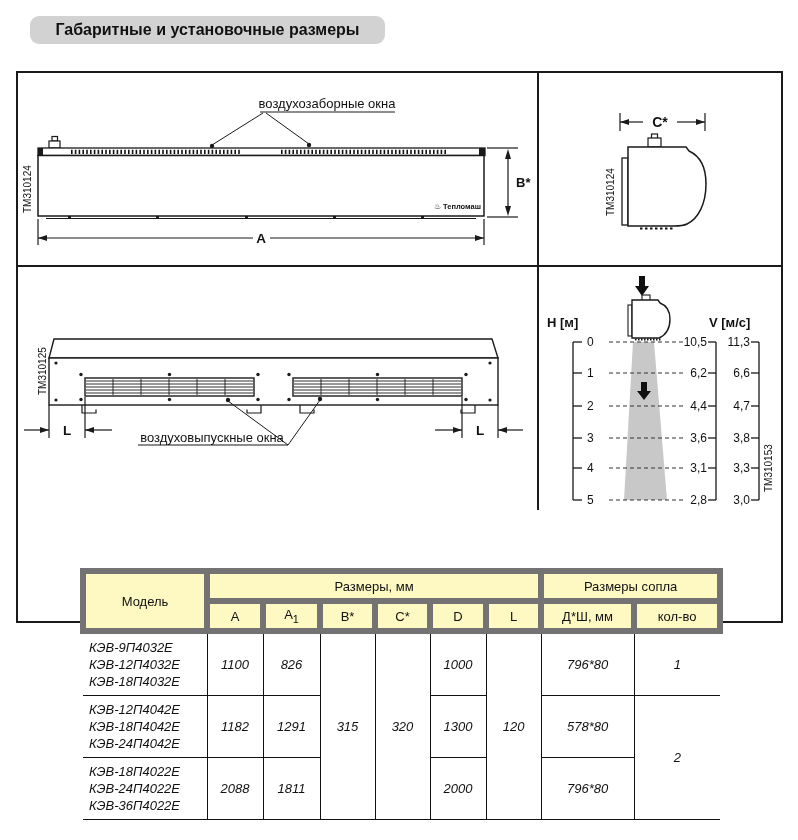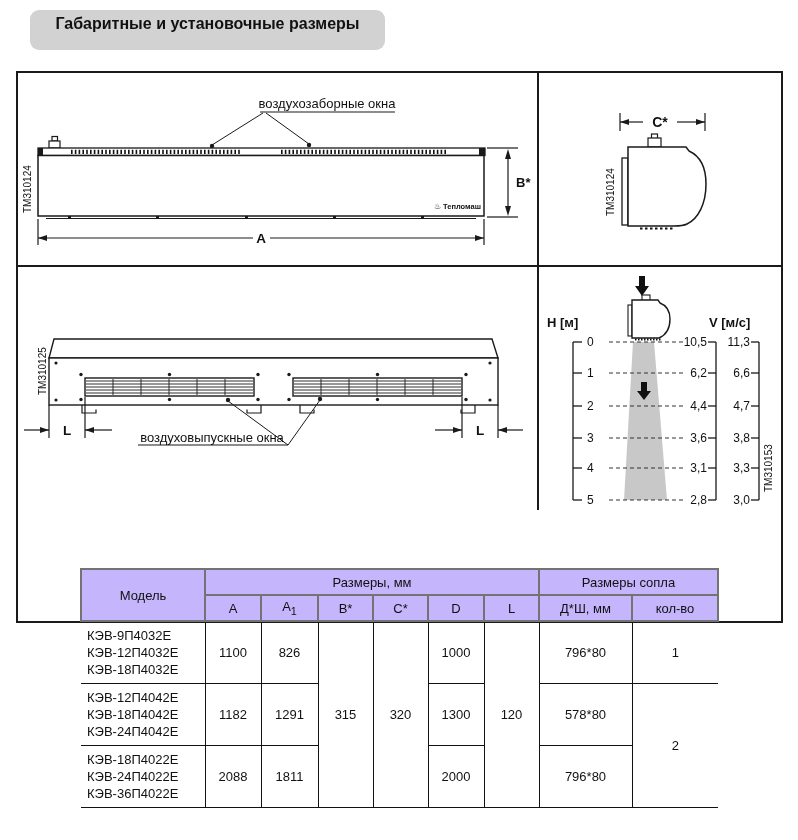--- a/index.html
+++ b/index.html
@@ -1,37 +1,37 @@
 <!DOCTYPE html>
 <html><head>
 <meta charset="utf-8">
 <style>
   html,body{margin:0;padding:0;background:#fff;}
   .page{position:relative;width:798px;height:840px;background:#fff;overflow:hidden;
         font-family:"Liberation Sans",sans-serif;color:#111;}
-  .title-pill{position:absolute;left:30px;top:10px;width:355px;height:40px;line-height:28px;
+  .title-pill{position:absolute;left:30px;top:16px;width:355px;height:28px;line-height:28px;
         background:#d2d2d2;border-radius:9px;font-size:16px;font-weight:bold;text-align:center;}
   .drawing-box{position:absolute;left:16px;top:71px;width:767px;height:552px;
         border:2px solid #1a1a1a;box-sizing:border-box;}
   .v-div{position:absolute;left:519px;top:0;width:2px;height:437px;background:#1a1a1a;}
   .h-div{position:absolute;left:0;top:192px;width:763px;height:2px;background:#1a1a1a;}
   .quad{position:absolute;}
   .q-tl{left:0;top:0;}
   .q-tr{left:521px;top:0;}
   .q-bl{left:0;top:194px;}
   .q-br{left:521px;top:194px;}
   svg text{font-family:"Liberation Sans",sans-serif;fill:#111;}
   .dims-table{position:absolute;left:80px;top:568px;width:637px;border-collapse:collapse;
         table-layout:fixed;font-size:13px;}
-  .dims-table th{background:#c4b5fd;border:2px solid #737373;font-weight:normal;
+  .dims-table th{background:#fef9c3;border:6px solid #737373;font-weight:normal;
         padding:2px 2px;color:#111;}
   .dims-table thead tr:first-child th{height:20px;}
   .dims-table thead tr:last-child th{height:20px;}
   .dims-table td{border:1px solid #111;text-align:center;vertical-align:middle;
-        padding:2px 3px;height:57px;}
+        padding:2px 3px;height:57px;font-style:italic;}
   .dims-table tbody tr:first-child td{border-top:none;}
   .dims-table td.model-cell{text-align:left;padding-left:6px;border-left:none;line-height:17px;}
   .dims-table td.last-col{border-right:none;}
   .notes{position:absolute;left:80px;top:792px;font-size:13.5px;line-height:17.5px;}
 </style>
 </head>
 <body>
 
 <div class="page">
 

